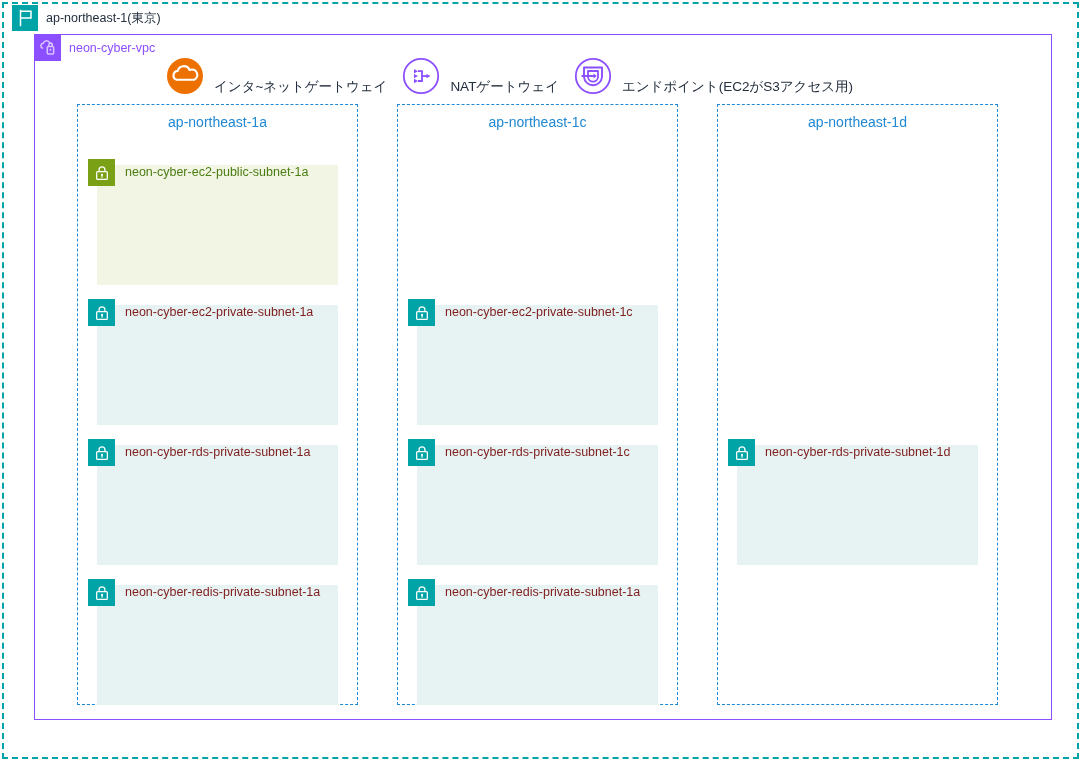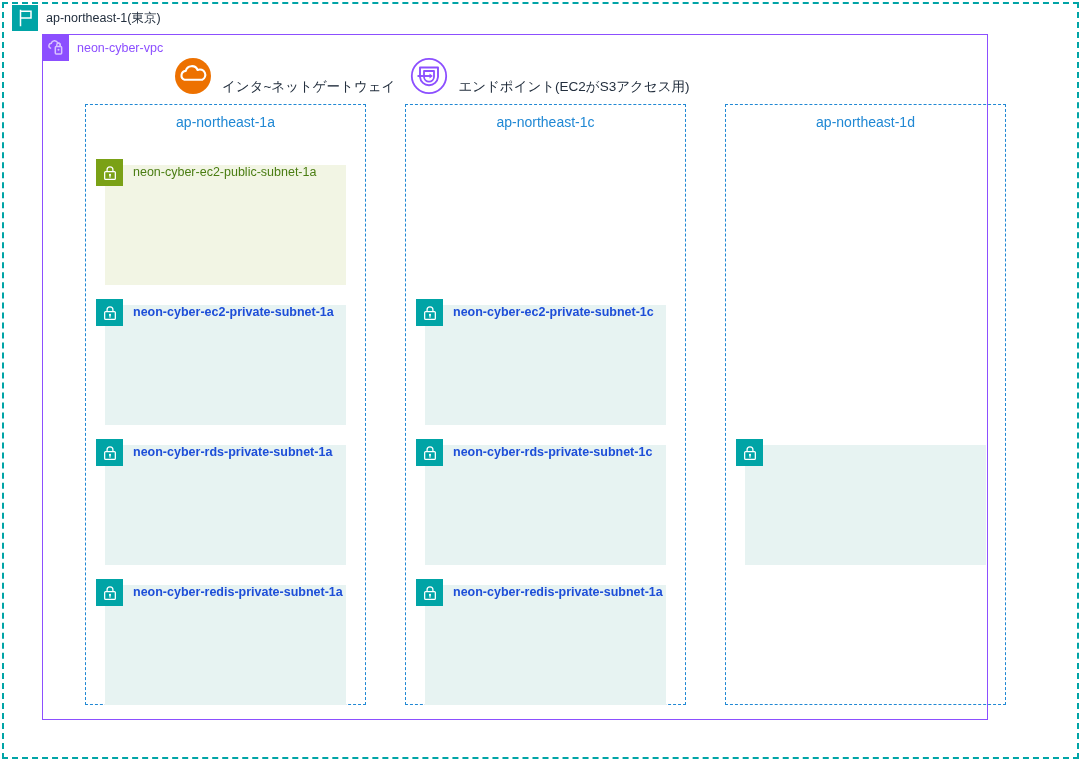--- a/index.html
+++ b/index.html
@@ -33,22 +33,22 @@
   }
   #region-icon { background:#00a4a6; }
   #region-label {
     font-size:12.5px; color:#232f3e; white-space:nowrap;
     line-height:26px;
   }
 
   
   #vpc {
     position:absolute;
-    left:38px; top:30px;
-    width:946px; height:686px;
+    left:30px; top:30px;
+    width:1018px; height:686px;
     border:1.5px solid #8c4fff;
     background:#ffffff;
   }
   #vpc-header {
     position:absolute; left:0px; top:0px;
     display:flex; align-items:center;
     height:26px;
   }
   #vpc-icon { background:#8c4fff; }
   #vpc-label {
@@ -122,21 +122,21 @@
   .subnet.private .subnet-icon { background:#00a4a6; }
 
   .subnet-label {
     position:absolute;
     left:28px; top:-3px;
     font-size:12.5px;
     white-space:nowrap;
     line-height:21px;
   }
   .subnet.public  .subnet-label { color:#4a7d12; }
-  .subnet.private .subnet-label { color:#1d4ed8;font-weight:bold; }
+  .subnet.private .subnet-label { color:#7f1d1d; }
 </style>
 </head>
 <body>
 
 <div id="region">
 
   <div id="region-header">
     <div id="region-icon" class="corner-icon">
       <svg width="18" height="18" viewBox="0 0 24 24" aria-hidden="true">
         <path d="M6 2 L6 22" stroke="#ffffff" stroke-width="2" fill="none" stroke-linecap="square"></path>
@@ -165,20 +165,34 @@
       <div class="gw-item">
         <div class="gw-icon">
           <svg width="40" height="40" viewBox="0 0 40 40" aria-hidden="true">
             <circle cx="20" cy="20" r="18" fill="#ed7100"></circle>
             <path d="M11.5 23.8 a4.6 4.6 0 0 1 1.2 -8.9 a6.3 6.3 0 0 1 11.9 -0.9 a4.9 4.9 0 0 1 4.6 9.8 Z" fill="none" stroke="#ffffff" stroke-width="2.1" stroke-linejoin="round"></path>
           </svg>
         </div>
         <div class="gw-text">インタ~ネットゲートウェイ</div>
       </div>
 
+      <div class="gw-item">
+        <div class="gw-icon">
+          <svg width="40" height="40" viewBox="0 0 40 40" aria-hidden="true">
+            <circle cx="20" cy="20" r="17.2" fill="none" stroke="#8c4fff" stroke-width="1.8"></circle>
+            <path d="M13 13 L17 15.2 L13 17.4 Z" fill="#8c4fff"></path>
+            <path d="M13 17.9 L17 20.1 L13 22.3 Z" fill="#8c4fff"></path>
+            <path d="M13 22.8 L17 25 L13 27.2 Z" fill="#8c4fff"></path>
+            <path d="M17 15.2 L21 15.2 L21 25 L17 25" fill="none" stroke="#8c4fff" stroke-width="1.8"></path>
+            <path d="M21 20.1 L26.5 20.1" fill="none" stroke="#8c4fff" stroke-width="1.8"></path>
+            <path d="M25.5 17.9 L29.5 20.1 L25.5 22.3 Z" fill="#8c4fff"></path>
+          </svg>
+        </div>
+        <div class="gw-text">NATゲートウェイ</div>
+      </div>
 
       <div class="gw-item">
         <div class="gw-icon">
           <svg width="40" height="40" viewBox="0 0 40 40" aria-hidden="true">
             <circle cx="20" cy="20" r="17.2" fill="none" stroke="#8c4fff" stroke-width="1.8"></circle>
             <path d="M29 11.5 L29 21 a9 9 0 0 1 -9 8.2 a9 9 0 0 1 -9 -8.2 L11 11.5 Z" fill="none" stroke="#8c4fff" stroke-width="1.9" stroke-linejoin="round"></path>
             <path d="M25 15 L25 21 a5 5 0 0 1 -5 4.6 a5 5 0 0 1 -5 -4.6 L15 15 Z" fill="none" stroke="#8c4fff" stroke-width="1.8" stroke-linejoin="round"></path>
             <path d="M8.5 20 L22 20" fill="none" stroke="#8c4fff" stroke-width="1.9"></path>
             <path d="M20.5 17.4 L23.8 20 L20.5 22.6 Z" fill="#8c4fff"></path>
           </svg>
@@ -294,17 +308,18 @@
       <div class="subnet private r2">
         <div class="subnet-box"></div>
         <div class="subnet-icon">
           <svg width="16" height="16" viewBox="0 0 24 24" aria-hidden="true">
             <rect x="4" y="10" width="16" height="11.5" rx="1.4" fill="none" stroke="#ffffff" stroke-width="1.9"></rect>
             <path d="M7.6 10 L7.6 7.2 a4.4 4.4 0 0 1 8.8 0 L16.4 10" fill="none" stroke="#ffffff" stroke-width="1.9"></path>
             <circle cx="12" cy="14.8" r="1.6" fill="#ffffff"></circle>
             <path d="M12 15.6 L12 18.4" stroke="#ffffff" stroke-width="1.7" stroke-linecap="round"></path>
           </svg>
         </div>
+        <div class="subnet-label">neon-cyber-rds-private-subnet-1d</div>
       </div>
     </div>
 
   </div>
 </div>
 
 </body></html>

